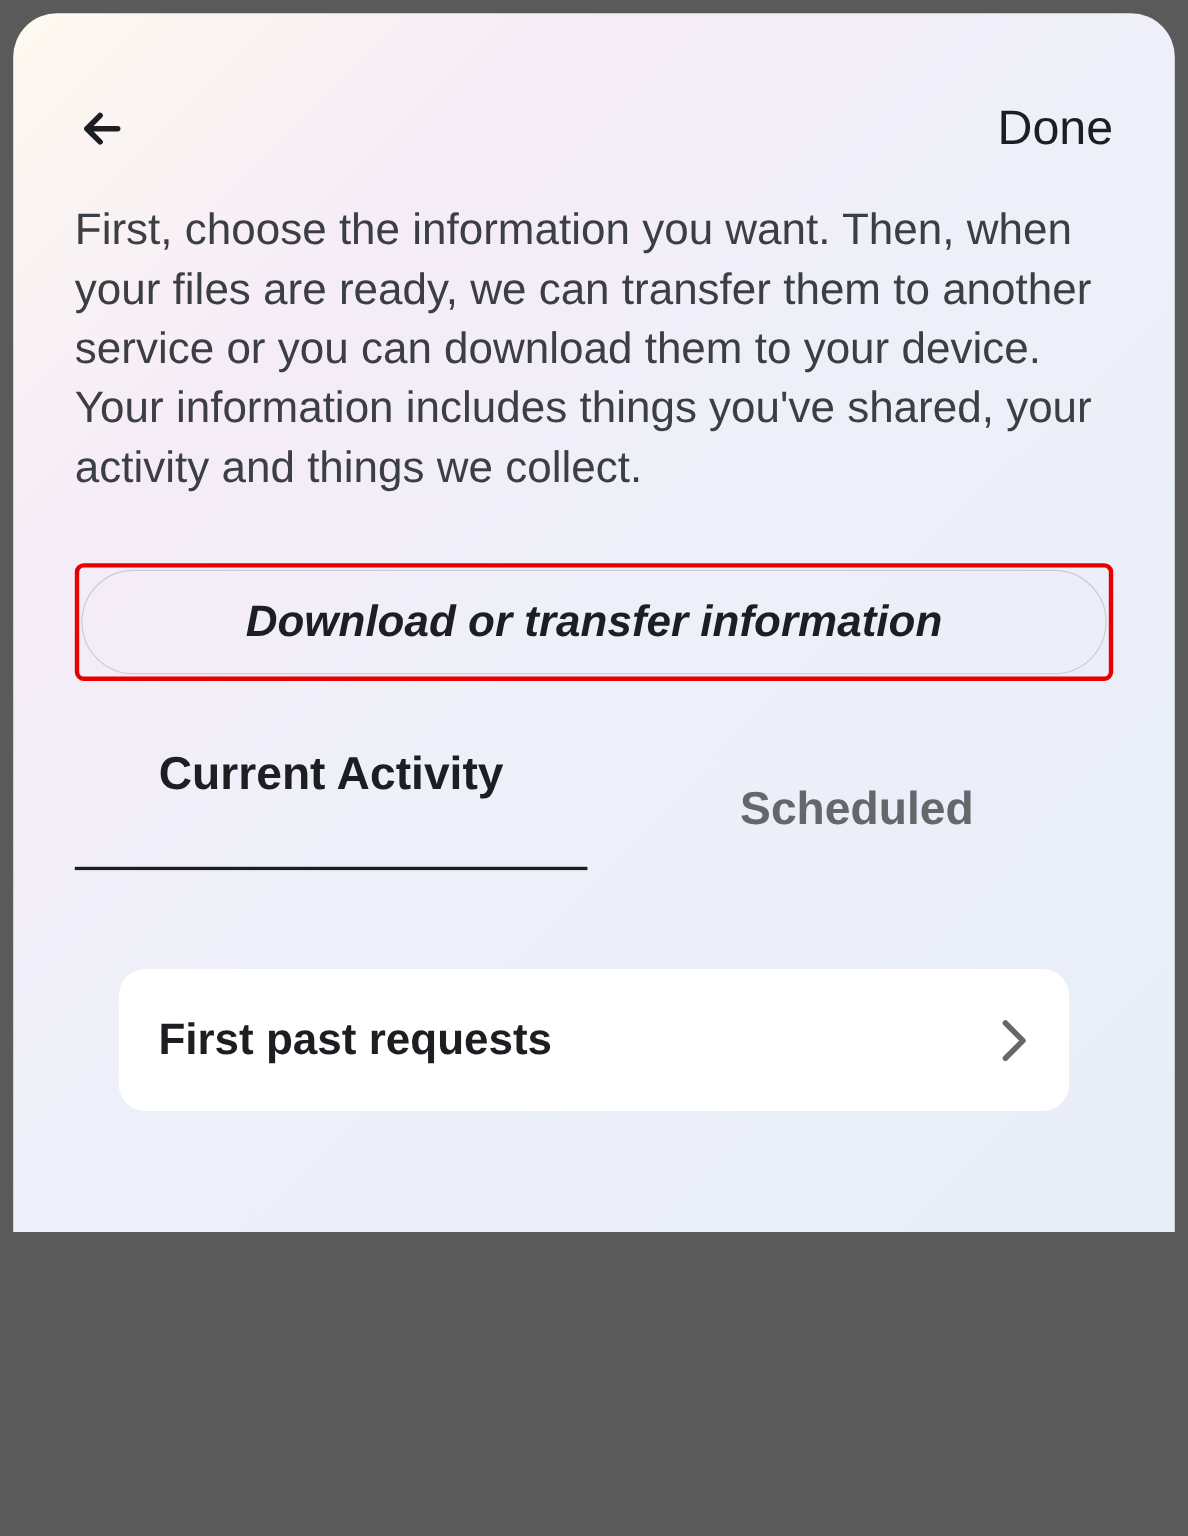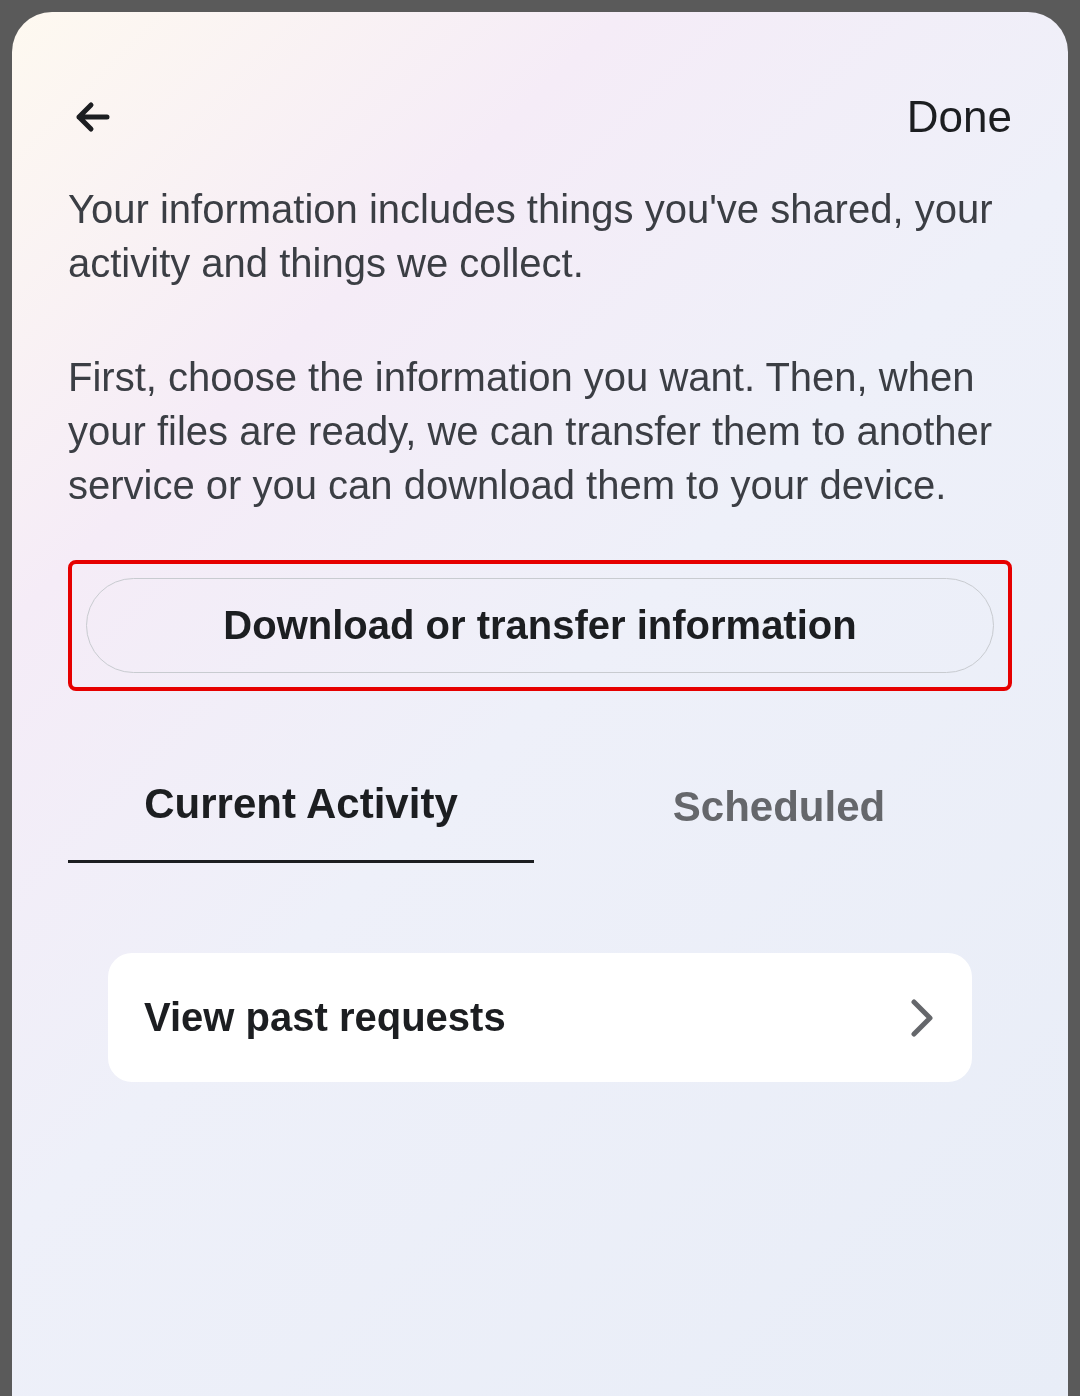--- a/index.html
+++ b/index.html
@@ -15,21 +15,21 @@
       display: flex;
       align-items: flex-start;
       justify-content: center;
       overflow: hidden;
     }
     .modal {
       background: linear-gradient(135deg, #fef9f0 0%, #f5ecf7 25%, #eef0f9 50%, #e8edf7 100%);
       border-radius: 40px 40px 0 0;
       width: 1056px;
       margin-top: 12px;
-      height: 1384px;
+      height: 1108px;
       padding: 0;
       position: relative;
     }
     .header {
       display: flex;
       align-items: center;
       justify-content: space-between;
       padding: 80px 56px 40px 56px;
     }
     .back-button {
@@ -61,40 +61,40 @@
       padding: 0 56px;
       line-height: 1.35;
     }
     .description-block {
       margin-bottom: 60px;
     }
     .primary-button {
       margin: 48px 56px 0 56px;
       border: 4px solid #e60000;
       border-radius: 8px;
-      padding: 12px;
+      padding: 0;
       position: relative;
+      font-style: italic;
     }
     .primary-button-inner {
       border: 1px solid #c8cbd0;
       border-radius: 54px;
       padding: 24px 0;
       text-align: center;
       font-size: 40px;
       font-weight: 600;
       color: #1c1e21;
       cursor: pointer;
       background: transparent;
       margin: 2px;
     }
     .tabs {
       display: flex;
       padding: 60px 56px 0 56px;
       gap: 12px;
-      align-items: flex-end;
     }
     .tab {
       flex: 1;
       text-align: center;
       font-size: 42px;
       font-weight: 600;
       padding: 0 0 32px 0;
       cursor: pointer;
     }
     .tab.active {
@@ -134,33 +134,33 @@
   <div class="header">
     <div class="back-button">
       <svg width="48" height="48" viewBox="0 0 48 48" fill="none">
         <path d="M38 24H10M10 24L22 12M10 24L22 36" stroke="#1c1e21" stroke-width="5" stroke-linecap="round" stroke-linejoin="round"></path>
       </svg>
     </div>
     <div class="done-button">Done</div>
   </div>
 
 
+  <div class="description">First, choose the information you want. Then, when your files are ready, we can transfer them to another service or you can download them to your device.</div>
   <div class="description description-block">Your information includes things you've shared, your activity and things we collect.</div>
-  <div class="description">First, choose the information you want. Then, when your files are ready, we can transfer them to another service or you can download them to your device.</div>
 
   <div class="primary-button">
     <div class="primary-button-inner">Download or transfer information</div>
   </div>
 
   <div class="tabs">
     <div class="tab active">Current Activity</div>
     <div class="tab inactive">Scheduled</div>
   </div>
 
   <div class="list-card">
-    <div class="list-card-label">View past requests</div>
+    <div class="list-card-label">First past requests</div>
     <div class="chevron-wrap">
       <svg width="28" height="44" viewBox="0 0 28 44" fill="none">
         <path d="M6 6L22 22L6 38" stroke="#65676b" stroke-width="5" stroke-linecap="round" stroke-linejoin="round"></path>
       </svg>
     </div>
   </div>
 </div>
 
 </body></html>

